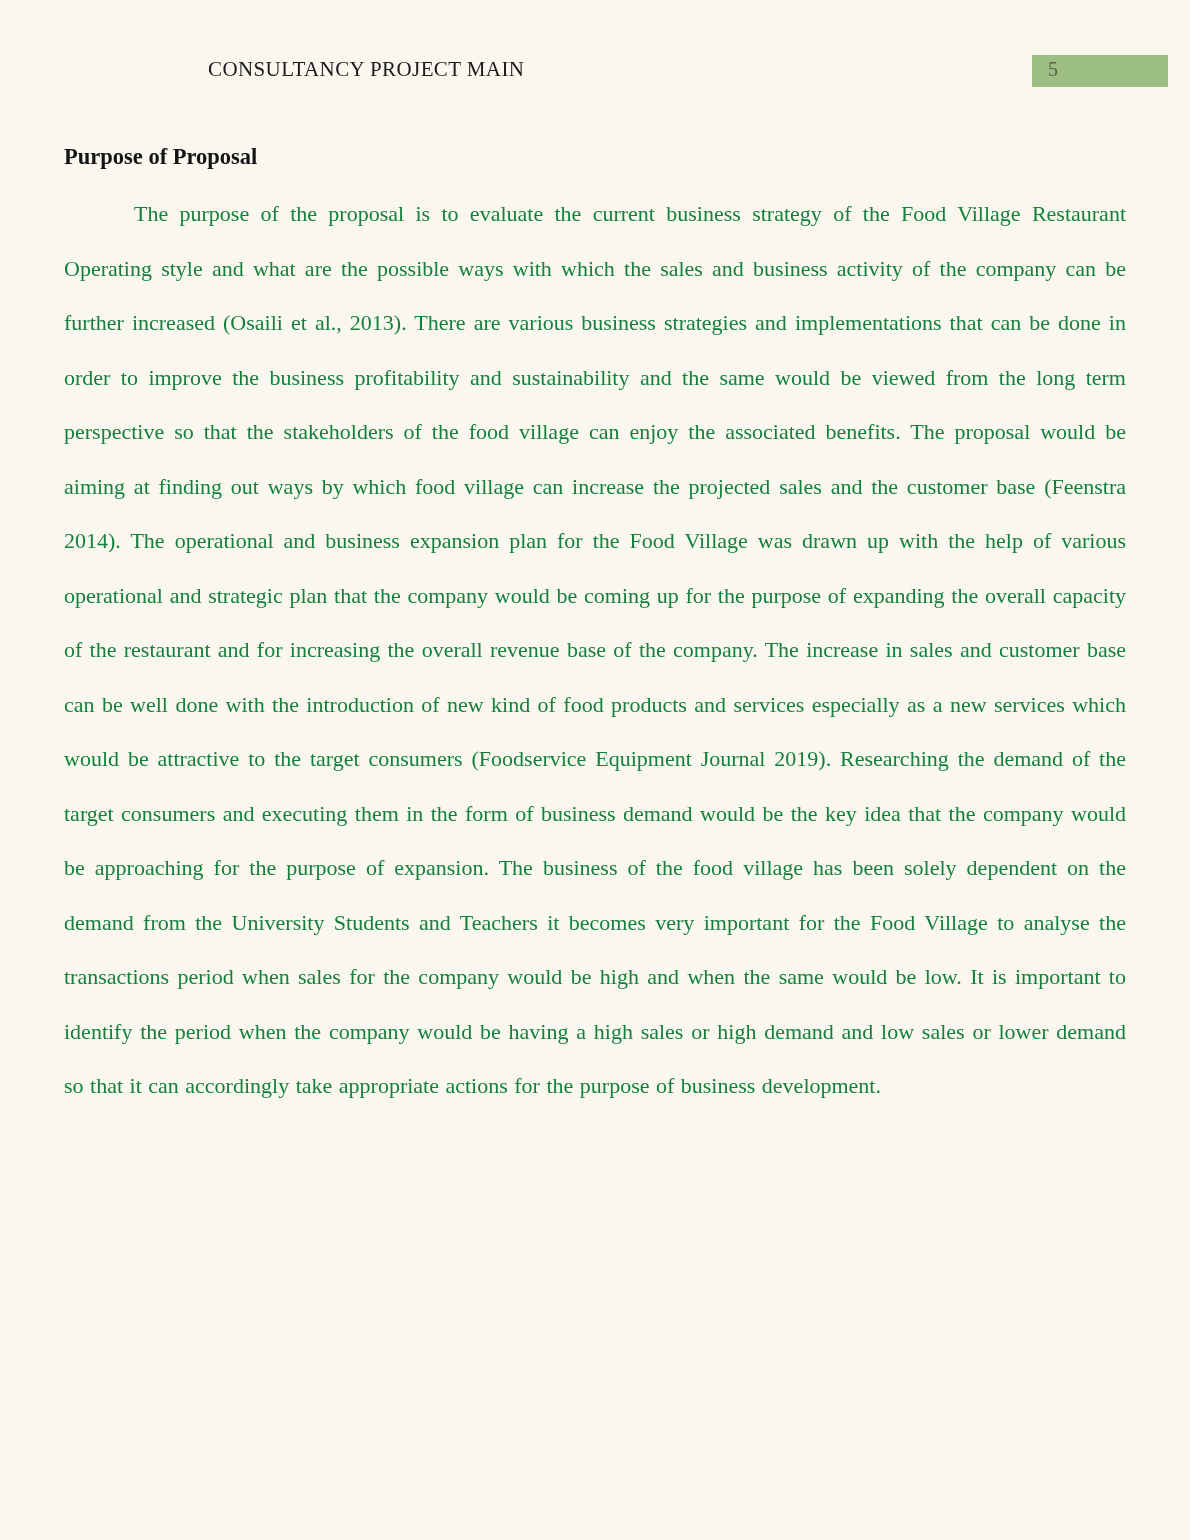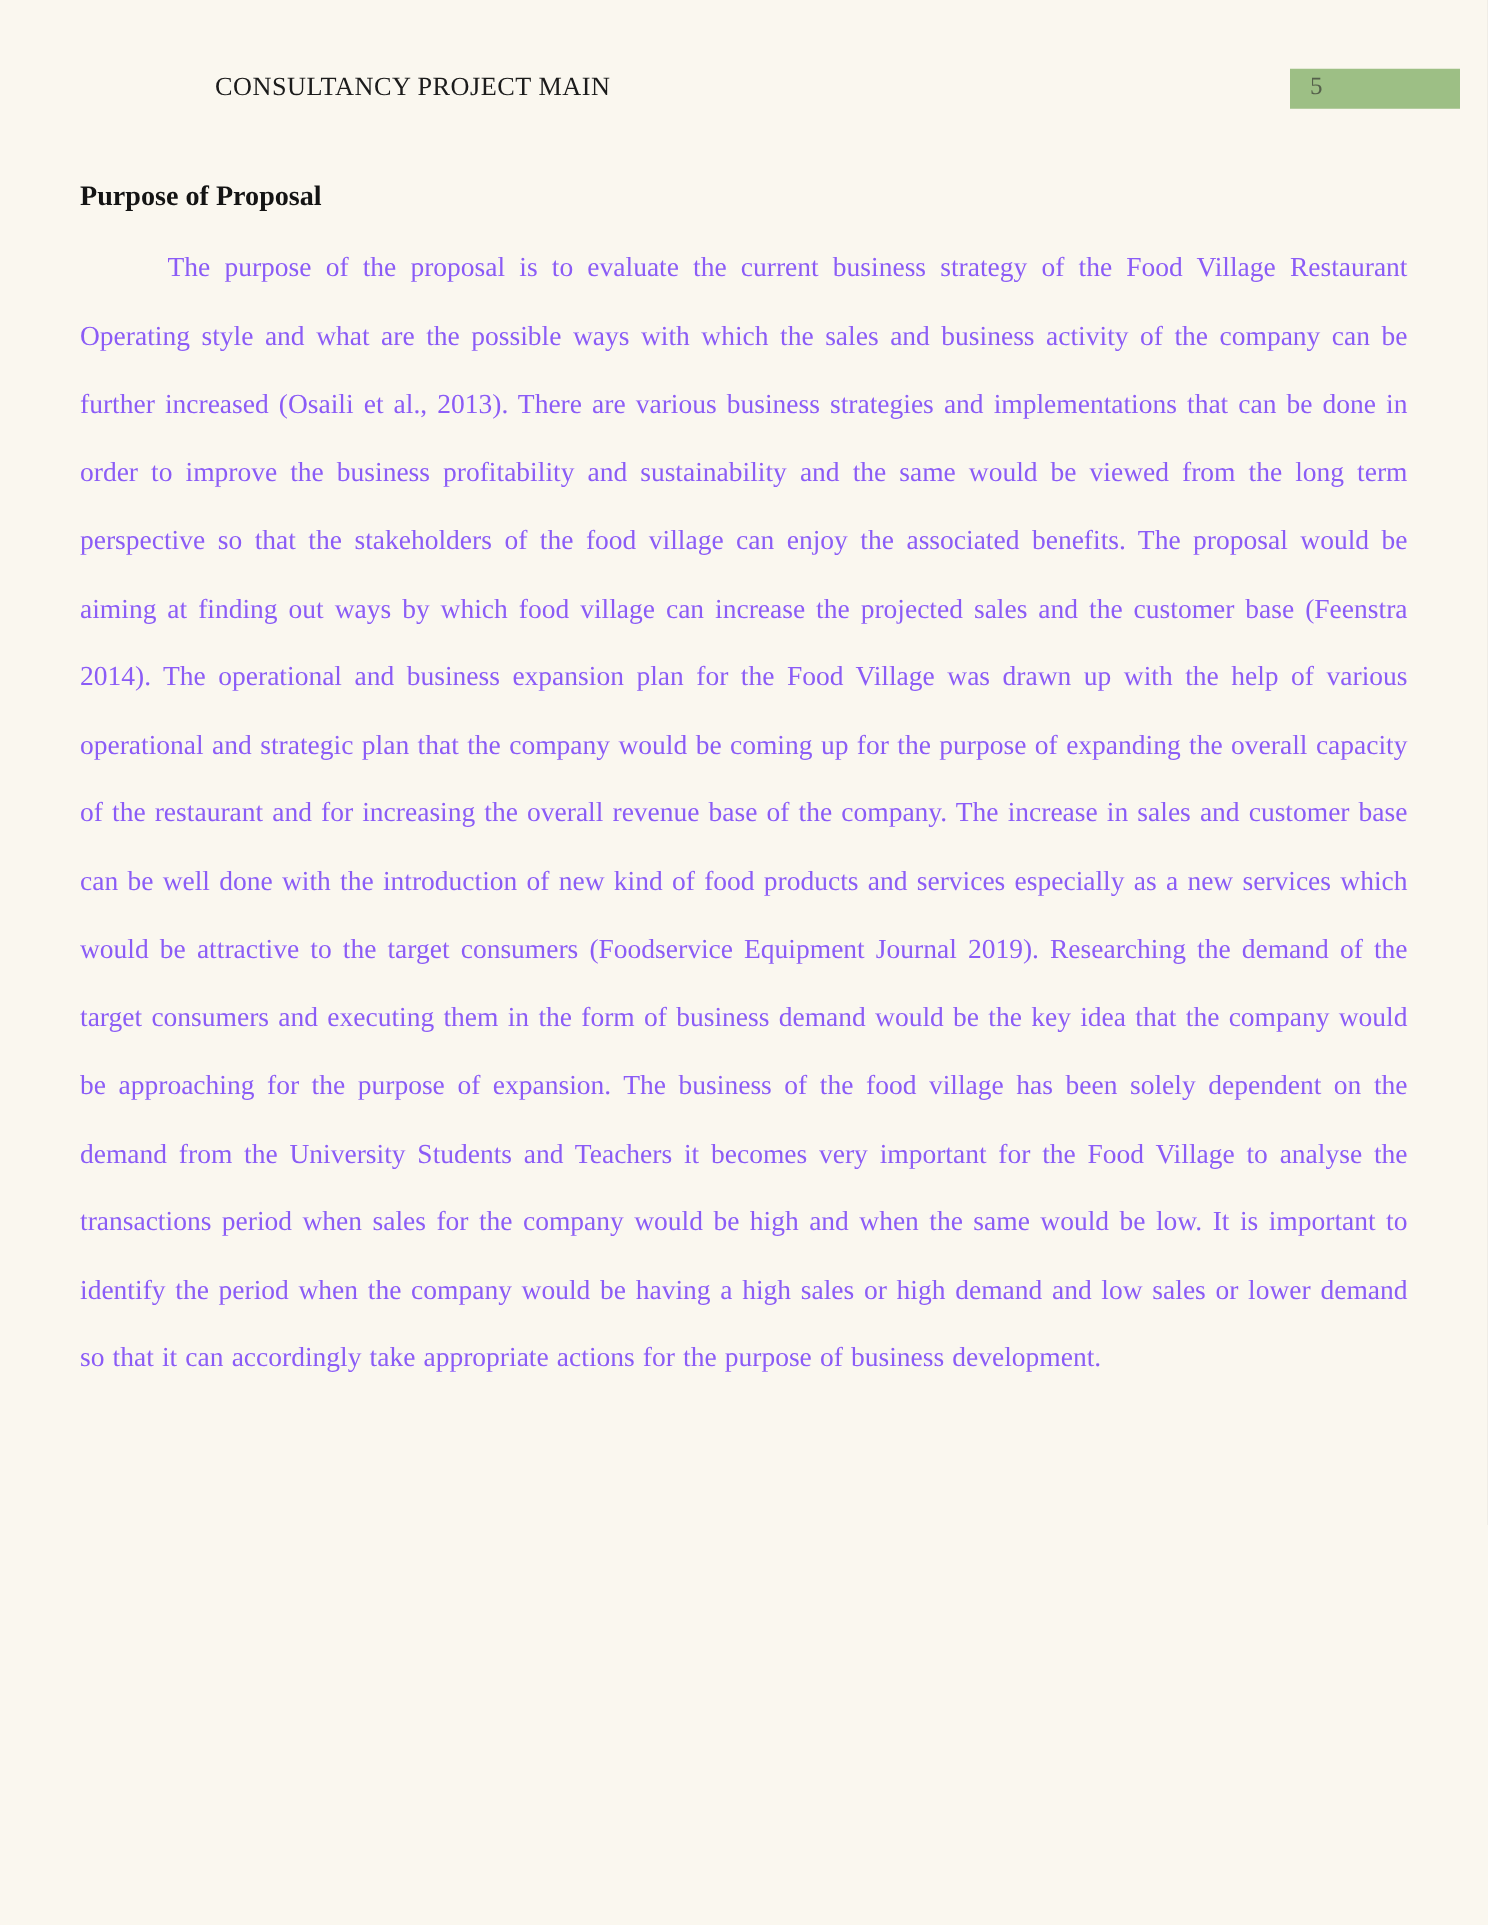--- a/index.html
+++ b/index.html
@@ -17,20 +17,21 @@
     font-family: "Liberation Serif", "DejaVu Serif", serif;
     color: #1b1b1b;
     overflow: hidden;
   }
 
   .page-header {
     display: flex;
     justify-content: space-between;
     align-items: flex-start;
     padding: 55px 22px 0 172px;
+    margin-left: 36px;
   }
 
   .running-head {
     font-size: 21px;
     letter-spacing: 0.4px;
     color: #1b1b1b;
     line-height: 28px;
   }
 
   .page-number-highlight {
@@ -57,21 +58,21 @@
     color: #141414;
     line-height: 28px;
   }
 
   .body-paragraph {
     margin-top: 16px;
     font-size: 22px;
     line-height: 54.5px;
     text-align: justify;
     text-indent: 70px;
-    color: #8b5cf6;
+    color: #15803d;
     word-spacing: 1px;
   }
 </style>
 </head>
 <body>
 
 <div class="page">
 
   <header class="page-header">
     <span class="running-head">CONSULTANCY PROJECT MAIN</span>

